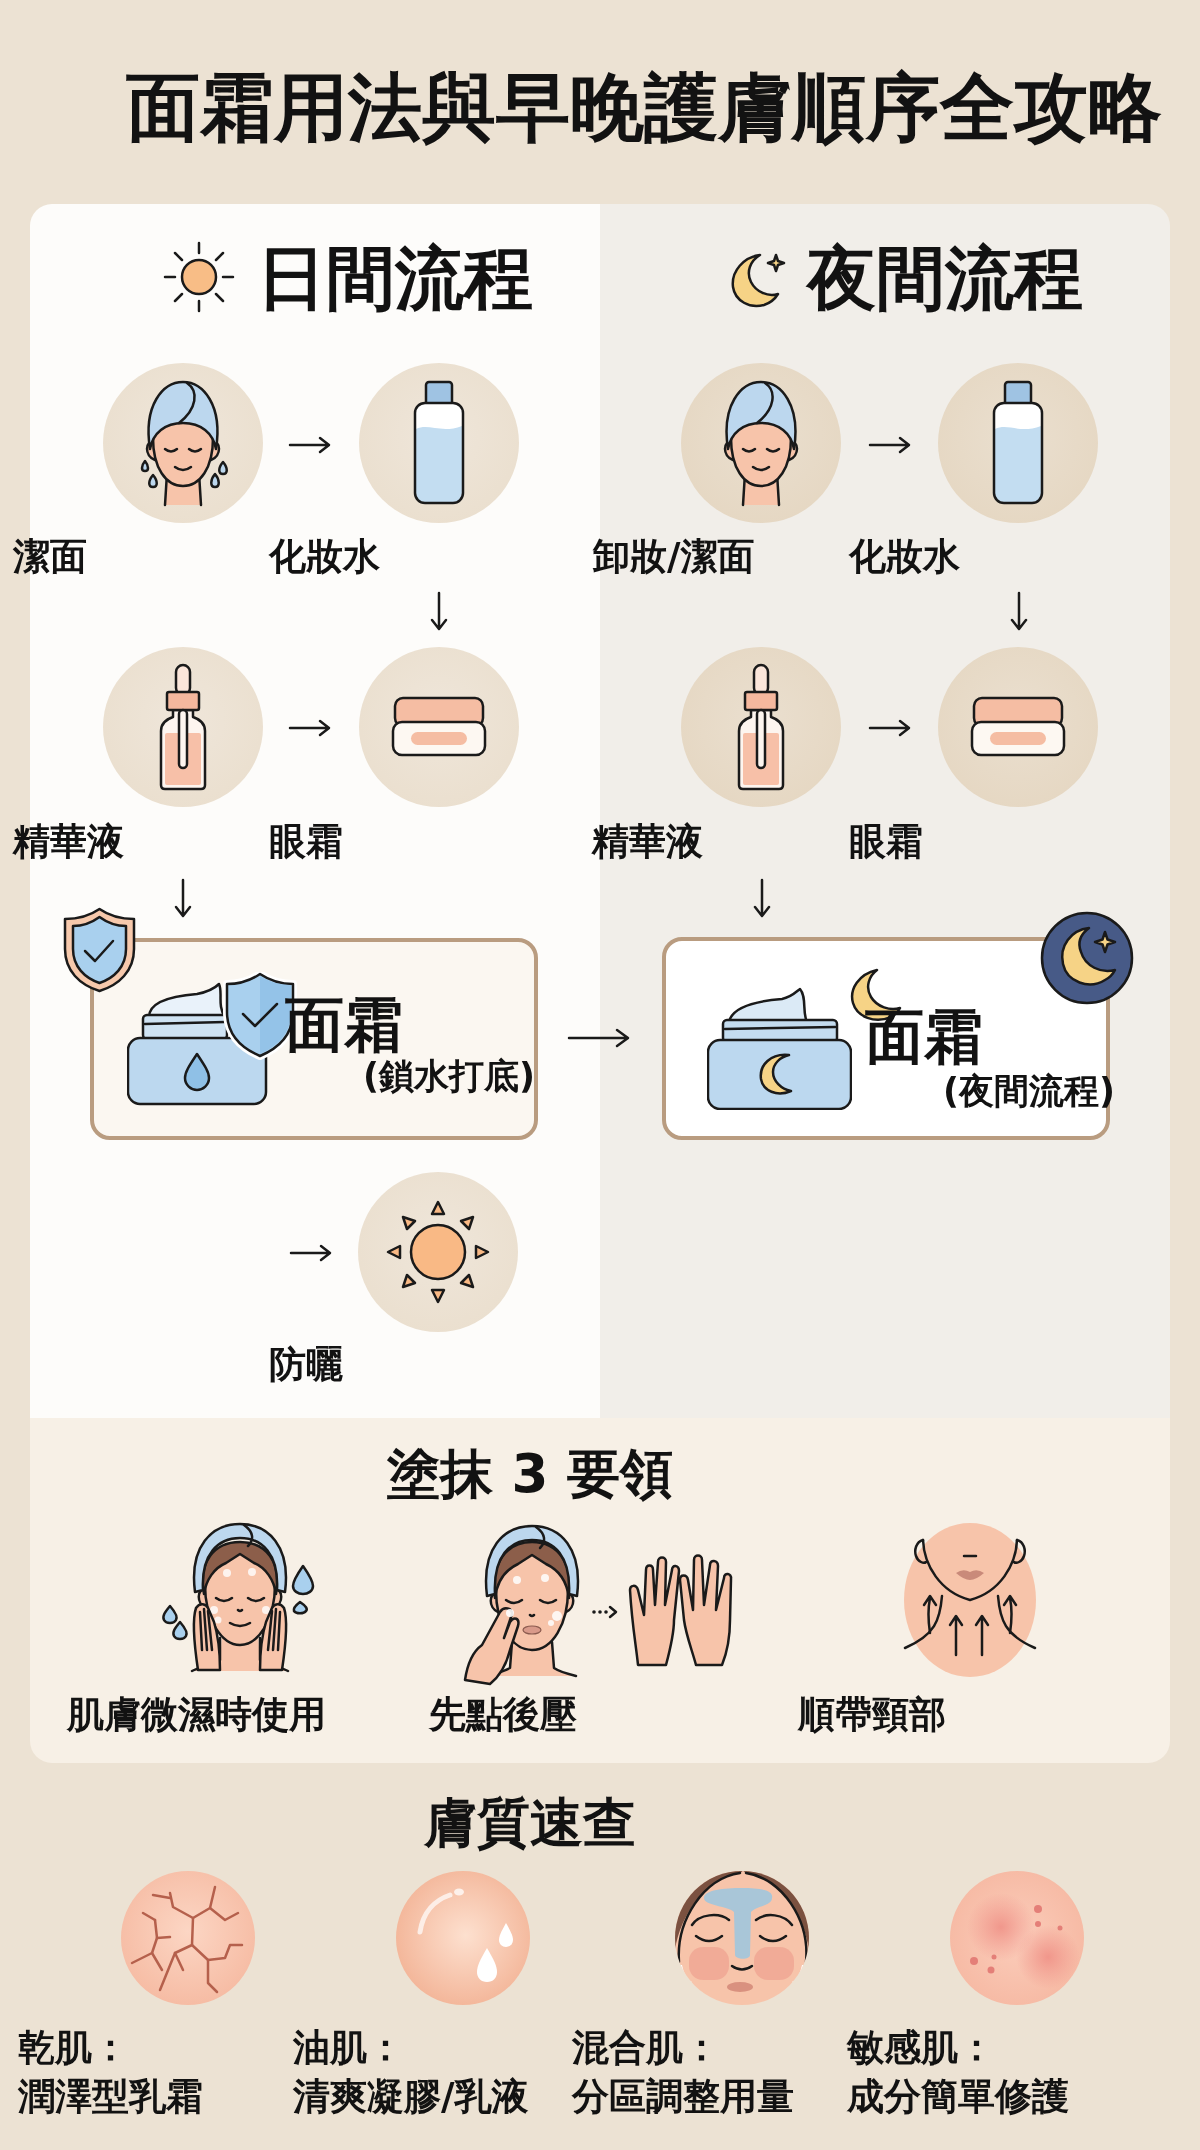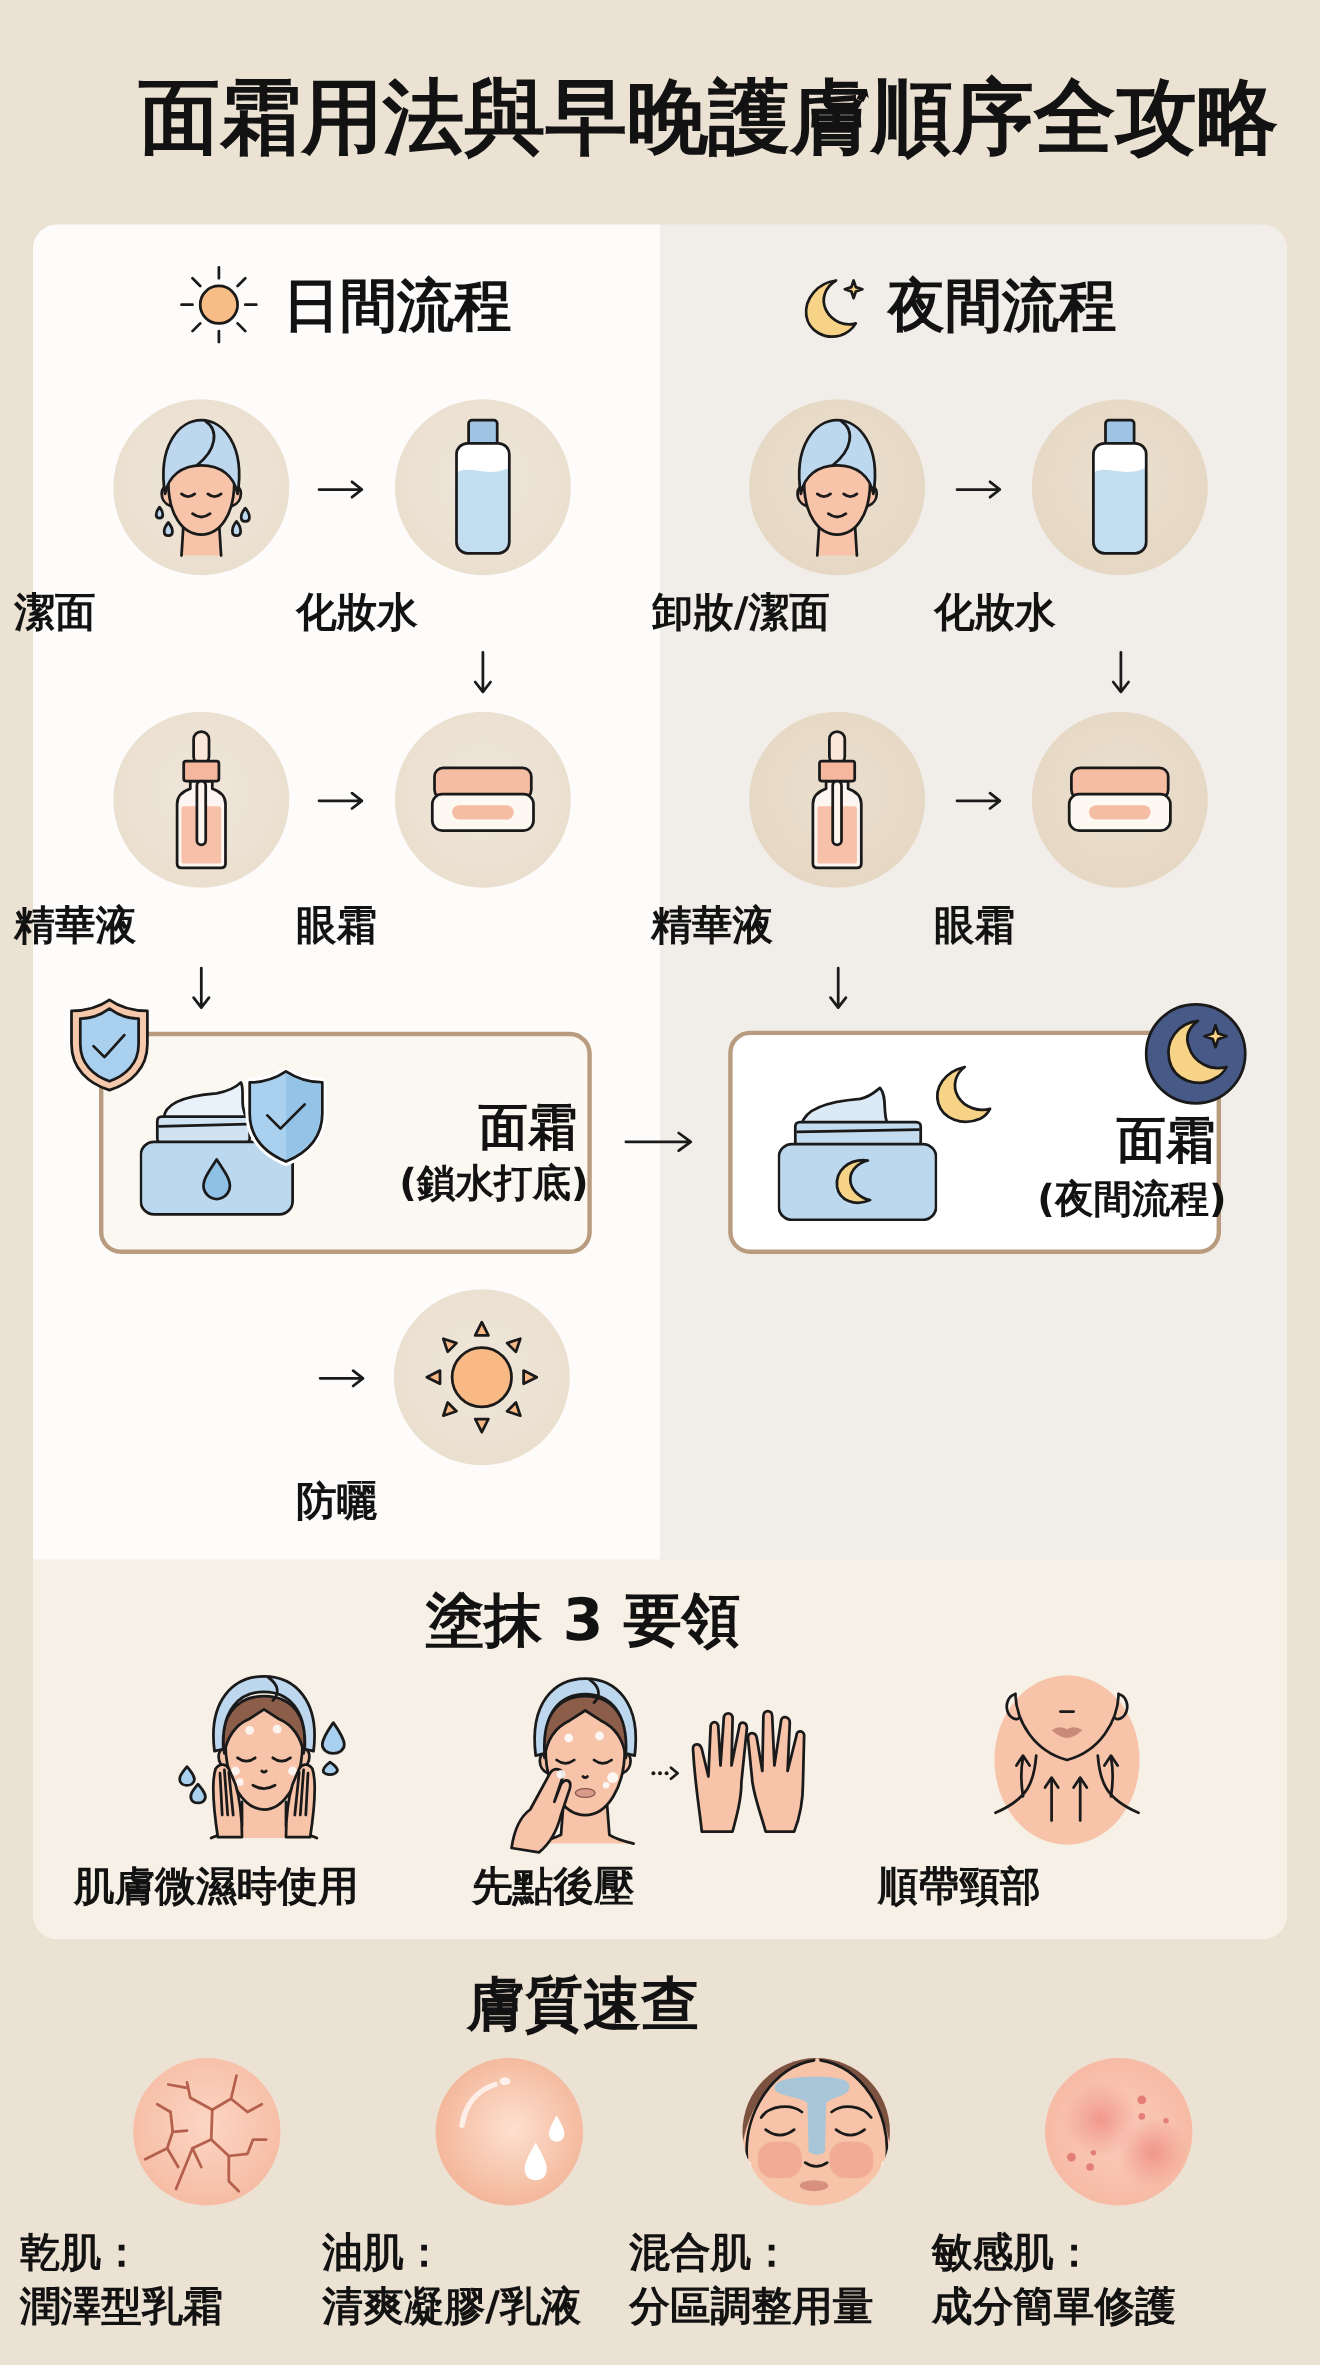--- a/index.html
+++ b/index.html
@@ -3,30 +3,30 @@
 <meta charset="utf-8">
 <style>
   html, body { margin:0; padding:0; background:#ece2d3; }
   #canvas { position:relative; width:1200px; height:2150px; overflow:hidden; background:#ece2d3;
             font-family:"DejaVu Sans","Liberation Sans",sans-serif; color:#121212; }
   .abs { position:absolute; }
   .title { left:0; top:68px; width:1200px; text-align:center; font-size:74px; line-height:78px; font-weight:900; white-space:nowrap;padding-left:44px; }
   .panel-day { left:30px; top:204px; width:570px; height:1214px; background:#fdfcfa; border-top-left-radius:22px; }
   .panel-night { left:600px; top:204px; width:570px; height:1214px; background:#f1eee9; border-top-right-radius:22px; }
   .tips-panel { left:30px; top:1418px; width:1140px; height:345px; background:#f7f0e6; border-bottom-left-radius:22px; border-bottom-right-radius:22px; }
-  .heading { font-weight:700; font-size:52px; line-height:56px; white-space:nowrap;text-align:center; }
+  .heading { font-weight:700; font-size:69px; line-height:56px; white-space:nowrap;text-align:center; }
   .section-heading { left:0; width:1060px; text-align:center; font-weight:800; font-size:53px; line-height:56px; white-space:nowrap; }
   .circle { position:absolute; width:160px; height:160px; border-radius:50%; background:radial-gradient(circle at 50% 45%, #efe6da 0%, #e9ddcb 100%); }
   .circle.night { background:radial-gradient(circle at 50% 45%, #eadfcf 0%, #e4d5bf 100%); }
   .circle svg { width:160px; height:160px; display:block; }
   .lbl { position:absolute; width:340px; margin-left:-170px; text-align:left; font-weight:700; font-size:37px; line-height:40px; white-space:nowrap; }
   .card { position:absolute; box-sizing:border-box; border:4px solid #b99c80; border-radius:20px; }
   .card-day { left:90px; top:938px; width:448px; height:202px; background:#fbf7f1; }
   .card-night { left:662px; top:937px; width:448px; height:203px; background:#ffffff; }
-  .card-title { position:absolute; width:240px; margin-left:-120px; text-align:right; font-weight:800; font-size:45px; line-height:48px; white-space:nowrap; }
+  .card-title { position:absolute; width:240px; margin-left:-120px; text-align:left; font-weight:800; font-size:59px; line-height:48px; white-space:nowrap; }
   .card-sub { position:absolute; width:260px; margin-left:-130px; text-align:right; font-weight:700; font-size:35px; line-height:40px; white-space:nowrap; }
   .ol { stroke:#1a1a1a; stroke-width:2.5; stroke-linejoin:round; stroke-linecap:round; }
   .ln { fill:none; stroke:#1a1a1a; stroke-width:2.5; stroke-linejoin:round; stroke-linecap:round; }
   .skin-circle { position:absolute; top:1870px; width:136px; height:136px; }
 </style>
 </head>
 <body>
 
 <div id="canvas">
 

